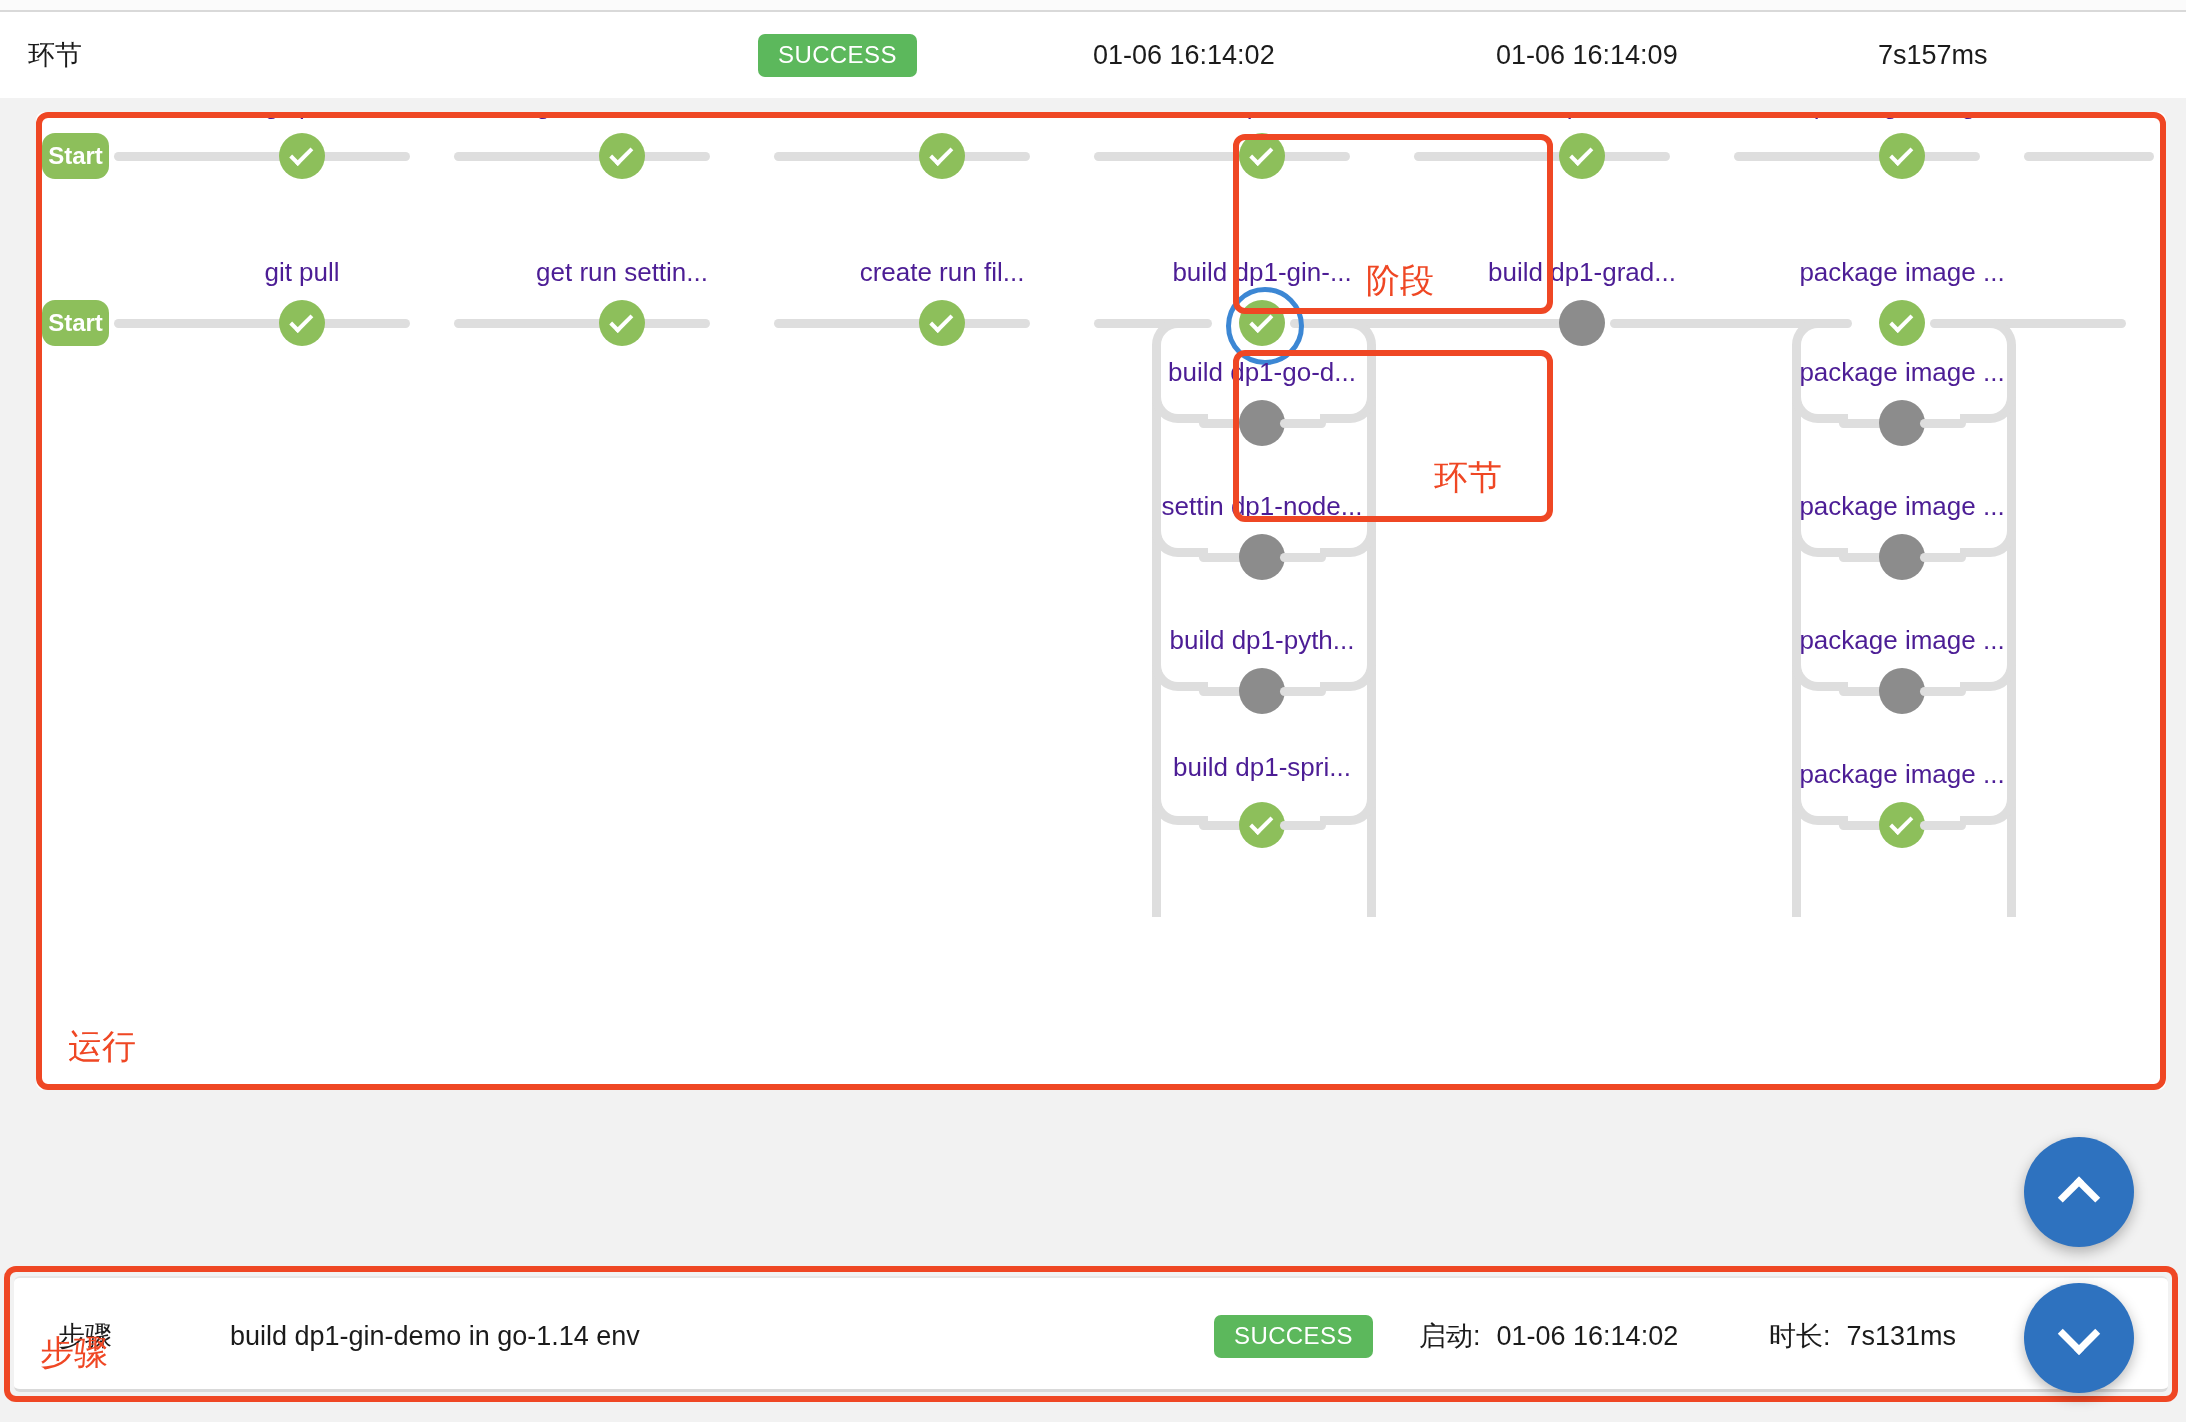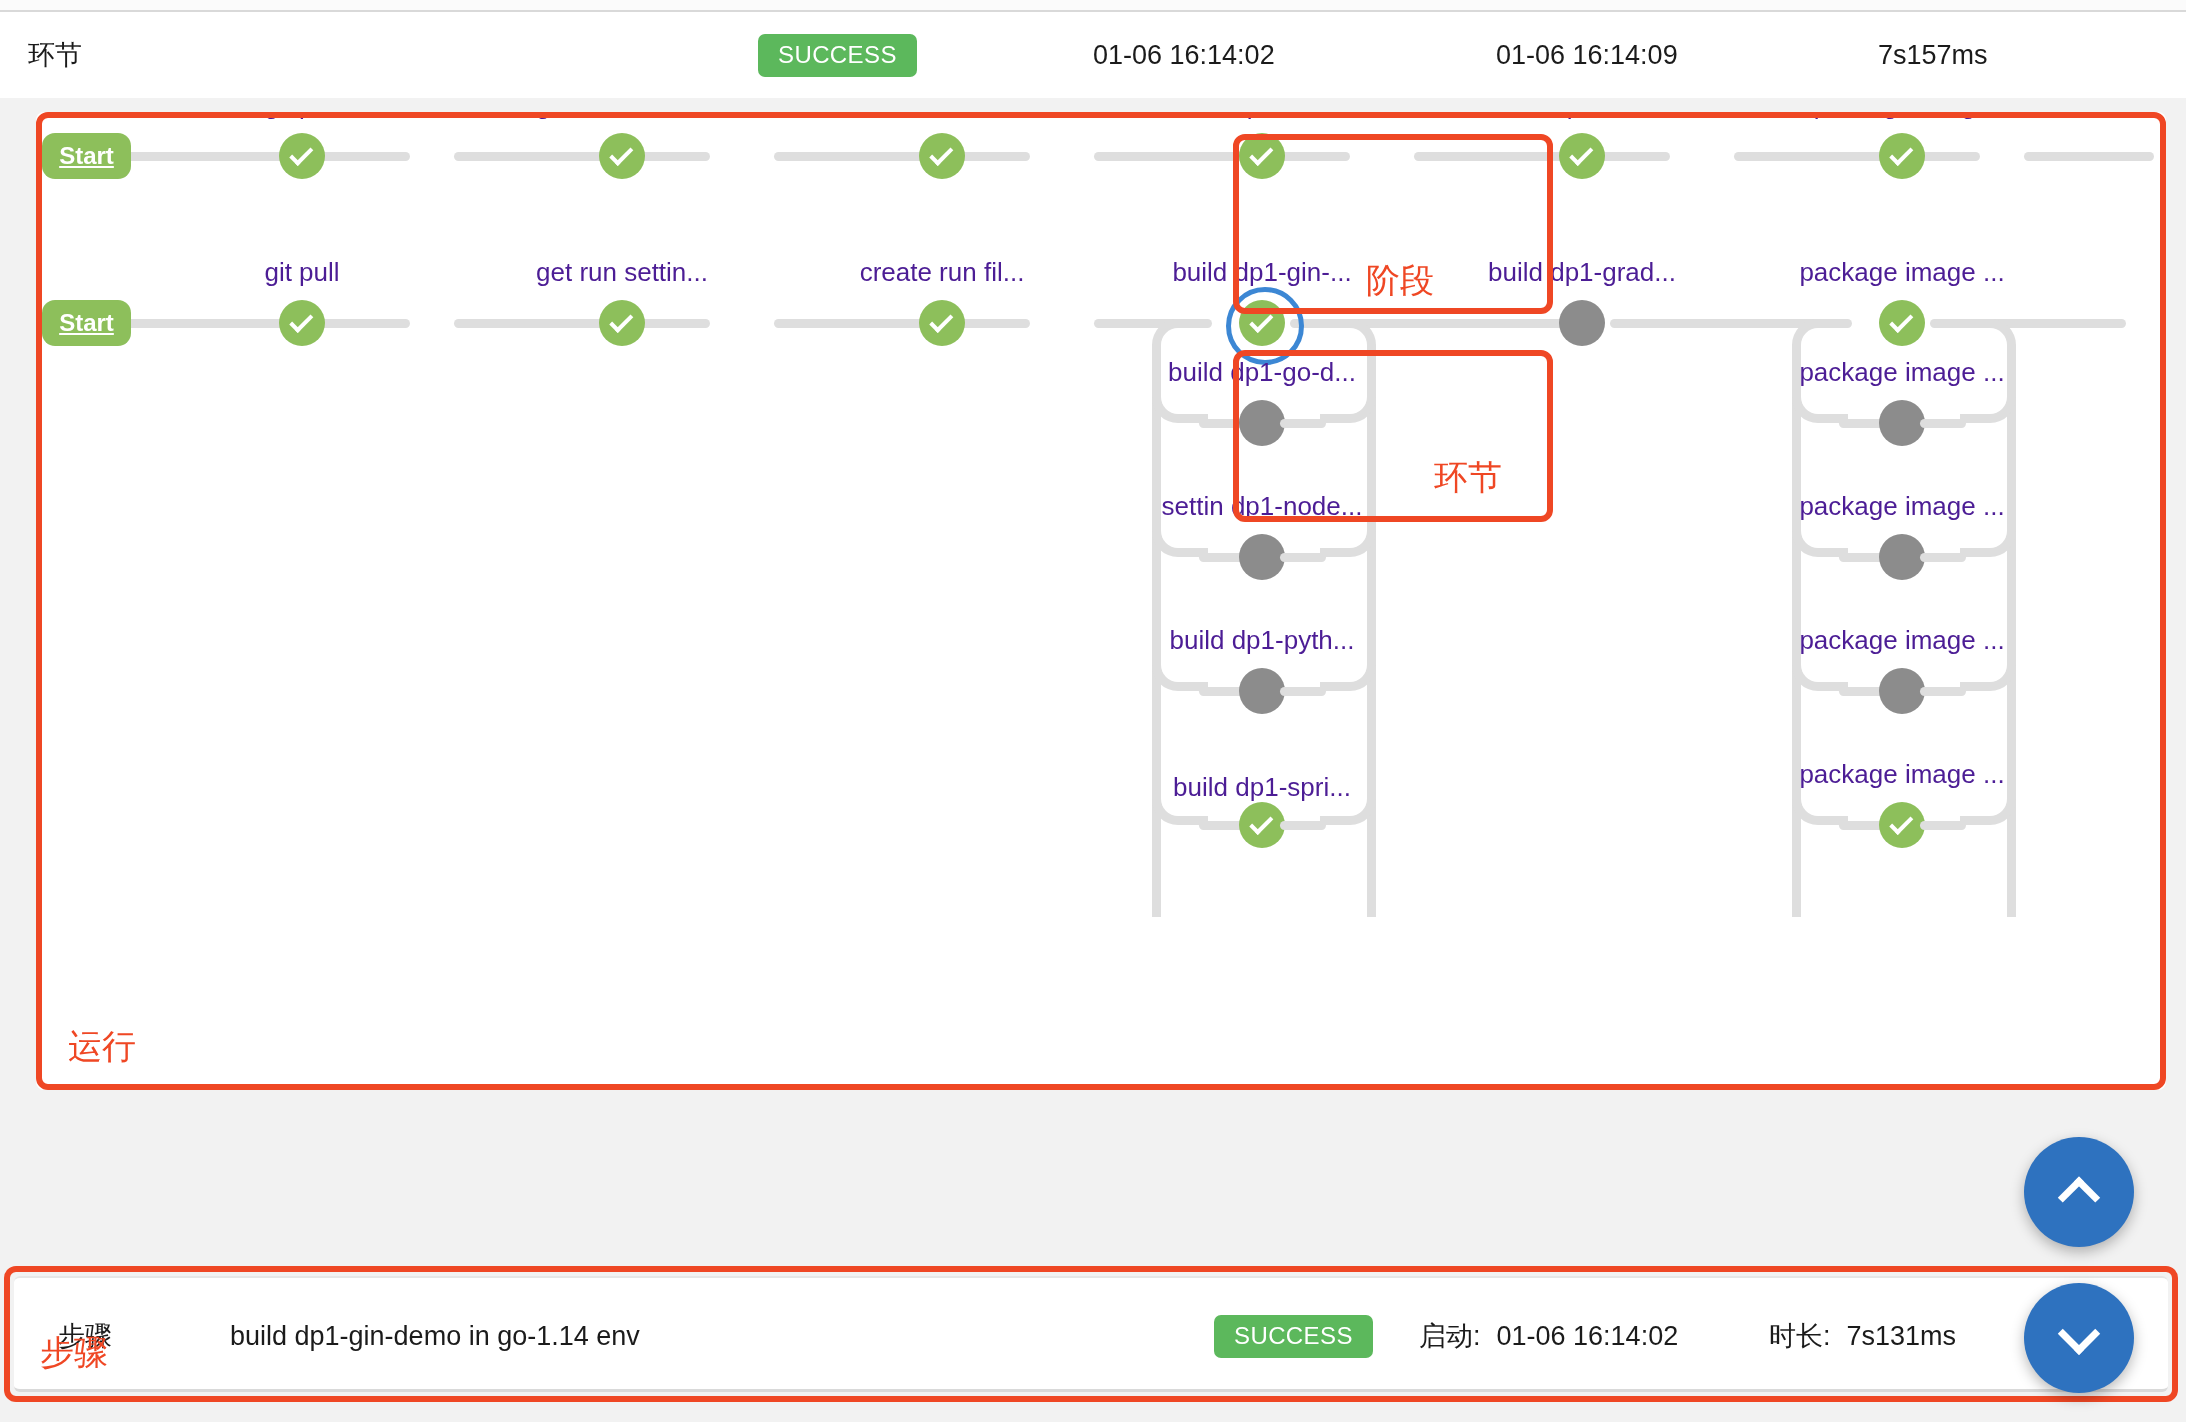--- a/index.html
+++ b/index.html
@@ -102,26 +102,26 @@
   .node-label {
     position: absolute;
     transform: translateX(-50%);
     font-size: 26px; color: #4c1d95;
     white-space: nowrap;
   }
 
   
   .startpill {
     position: absolute;
-    width: 89px; height: 46px;
+    width: 67px; height: 46px;
     margin-left: -36px; margin-top: -23px;
     background: #8dbf5b; color: #fff;
     border-radius: 13px;
     display: flex; align-items: center; justify-content: center;
-    font-size: 24px; font-weight: bold; text-decoration: underline;
+    font-size: 24px; font-weight: bold;
   }
 
   
   .elbow {
     position: absolute;
     border-color: #dedede;
     border-style: solid;
     border-width: 0;
   }
   .elbow.tl { border-left-width: 9px; border-top-width: 9px;    border-top-left-radius: 26px; }
@@ -308,21 +308,21 @@
       <div class="rail" style="left:1244px; top:441px; width:46px;"></div>
       <div class="elbow br" style="left:1284px; top:399px; width:56px; height:46px;"></div>
 
       <div class="node-label" style="left:1226px; top:513px;">build dp1-pyth...</div>
       <div class="elbow bl" style="left:1116px; top:533px; width:56px; height:46px;"></div>
       <div class="rail" style="left:1163px; top:575px; width:46px;"></div>
       <div class="node idle" style="left:1226px; top:579px;"></div>
       <div class="rail" style="left:1244px; top:575px; width:46px;"></div>
       <div class="elbow br" style="left:1284px; top:533px; width:56px; height:46px;"></div>
 
-      <div class="node-label" style="left:1226px; top:660px;">build dp1-spri...</div>
+      <div class="node-label" style="left:1226px; top:640px;">build dp1-spri...</div>
       <div class="elbow bl" style="left:1116px; top:667px; width:56px; height:46px;"></div>
       <div class="rail" style="left:1163px; top:709px; width:46px;"></div>
       <div class="node ok" style="left:1226px; top:713px;">
           <i class="tick"></i>
         </div>
       <div class="rail" style="left:1244px; top:709px; width:46px;"></div>
       <div class="elbow br" style="left:1284px; top:667px; width:56px; height:46px;"></div>
     </div>
 
     <div>

